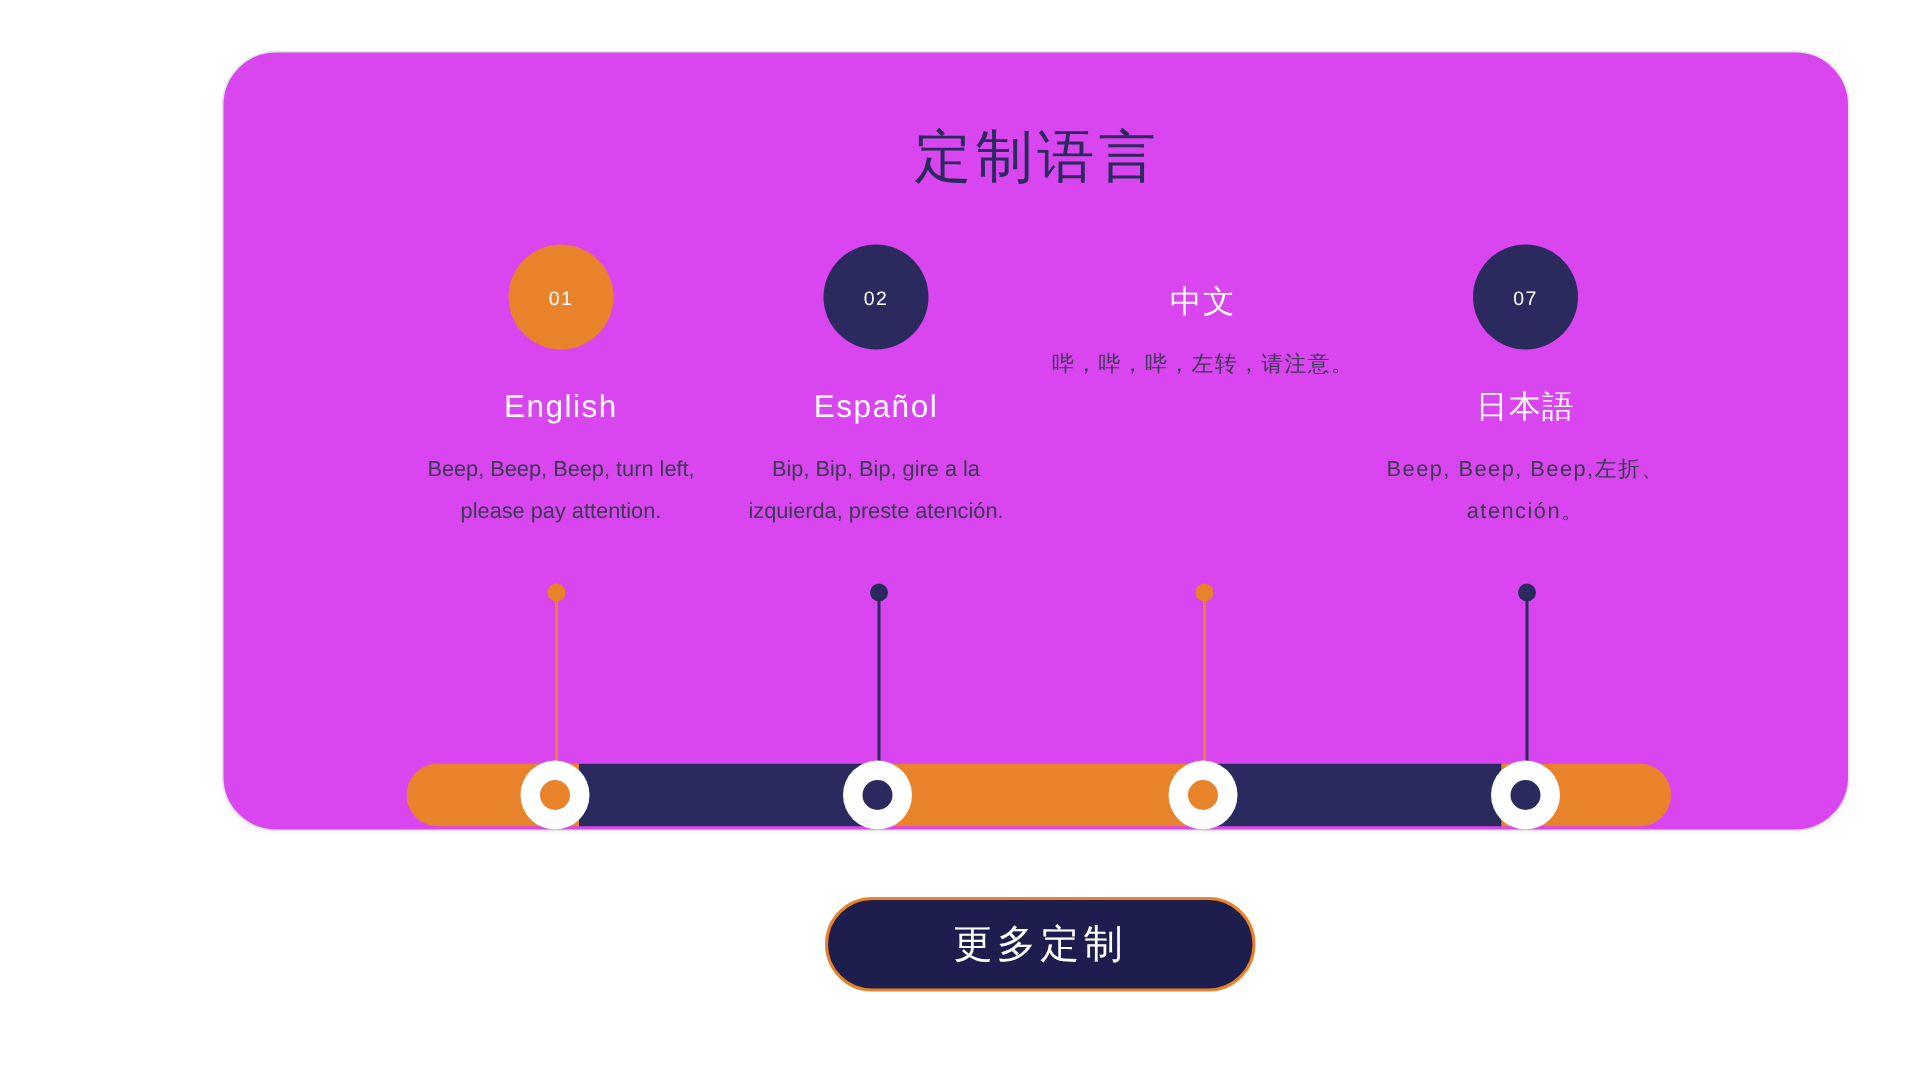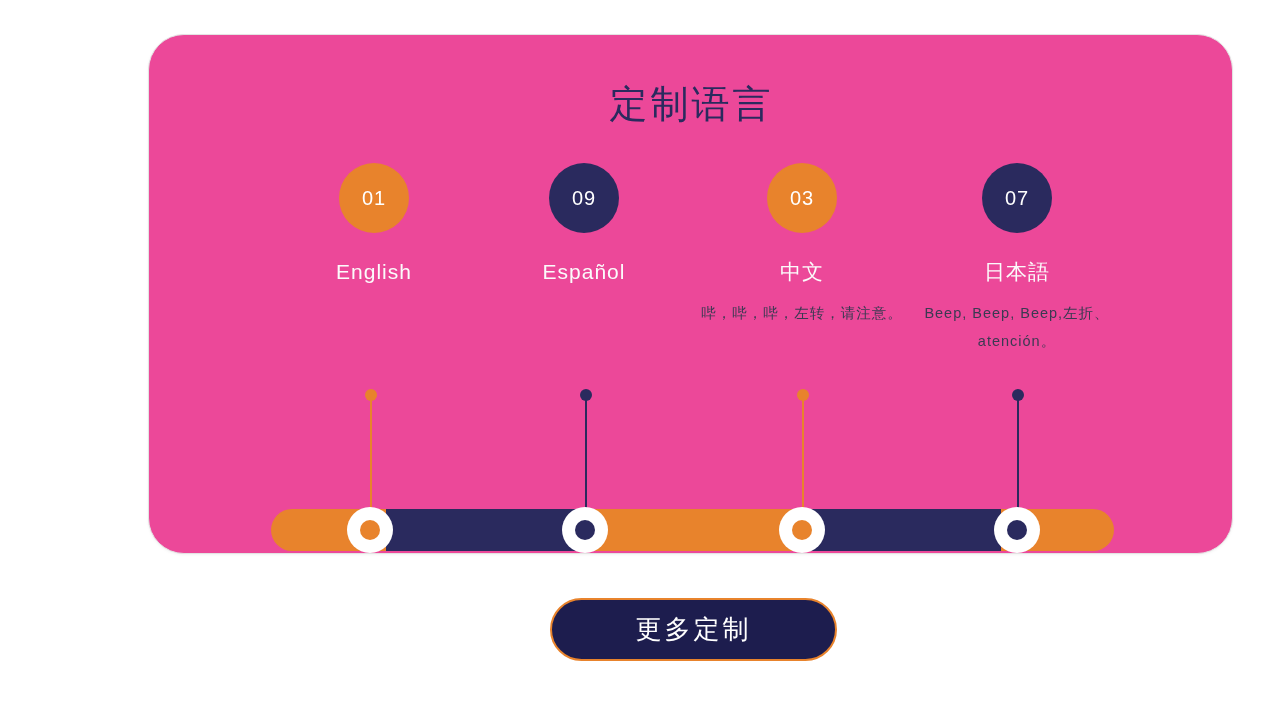--- a/index.html
+++ b/index.html
@@ -12,21 +12,21 @@
   #slide {
     position: relative;
     width: 1280px; height: 720px;
   }
 
   
   .card {
     position: absolute;
     left: 148px; top: 34px;
     width: 1085px; height: 520px;
-    background: #ec4899;
+    background: #d946ef;
     border: 1px solid #e3e3e3;
     border-radius: 36px;
     box-shadow: 0 1px 3px rgba(0,0,0,0.05);
     padding-left: 27px;
   }
 
   
   .title {
     position: absolute;
     left: 0; top: 44px;
@@ -51,21 +51,21 @@
   .col-3 { left: 753px; }
 
   .badge {
     width: 70px; height: 70px;
     border-radius: 50%;
     margin: 0 auto;
     display: flex;
     align-items: center;
     justify-content: center;
     color: #ffffff;
-    font-size: 20px;
+    font-size: 13px;
     letter-spacing: 1px;
   }
   .badge.orange { background: #e8832c; }
   .badge.navy   { background: #2a2a5e; }
 
   .lang-heading {
     margin-top: 28px;
     font-size: 21px;
     color: #fbfbfb;
     letter-spacing: 1px;
@@ -164,29 +164,30 @@
 <body>
 
 <div id="slide">
   <div class="card">
 
     <div class="title">定制语言</div>
 
     <div class="col col-0">
       <div class="badge orange">01</div>
       <div class="lang-heading">English</div>
+      <div class="lang-body">Beep, Beep, Beep, turn left, please pay attention.</div>
     </div>
 
     <div class="col col-1">
-      <div class="badge navy">09</div>
+      <div class="badge navy">02</div>
       <div class="lang-heading">Español</div>
+      <div class="lang-body">Bip, Bip, Bip, gire a la izquierda, preste atención.</div>
     </div>
 
     <div class="col col-2">
-      <div class="badge orange">03</div>
       <div class="lang-heading">中文</div>
       <div class="lang-body cjk">哔，哔，哔，左转，请注意。</div>
     </div>
 
     <div class="col col-3">
       <div class="badge navy">07</div>
       <div class="lang-heading">日本語</div>
       <div class="lang-body cjk">Beep, Beep, Beep,左折、atención。</div>
     </div>
 

